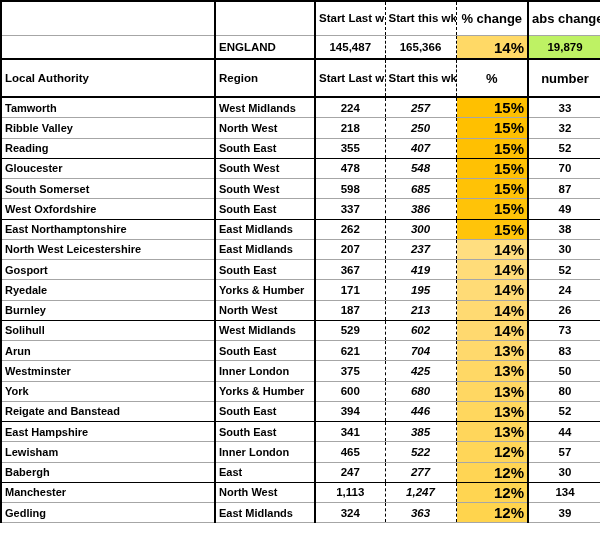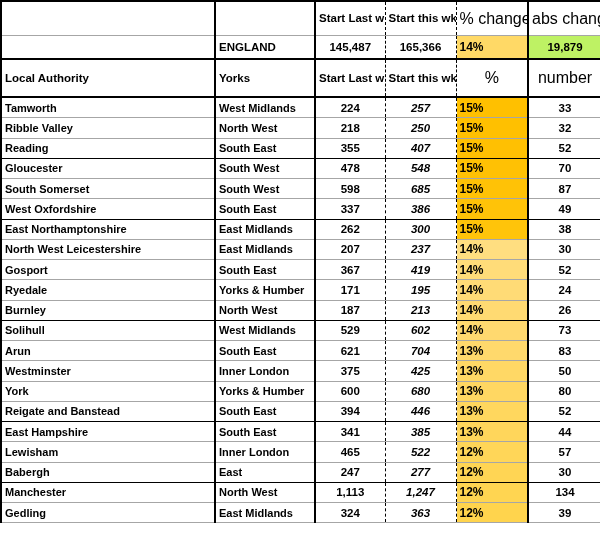--- a/index.html
+++ b/index.html
@@ -60,23 +60,23 @@
   .r-data td     { height: 19.25px; }
 
   .hdr {
     font-weight: bold;
     text-align: center;
     white-space: normal;
     line-height: 1.12;
     font-size: 11.5px;
   }
   .hdr-plain {
-    font-weight: normal;
+    font-weight: bold;
     text-align: center;
-    font-size: 16px;
+    font-size: 13px;
   }
   .lbl {
     font-weight: bold;
     text-align: left;
     font-size: 11.5px;
   }
   .name {
     text-align: left;
     font-weight: bold;
     font-size: 11px;
@@ -86,23 +86,23 @@
     font-weight: bold;
     font-size: 11.5px;
   }
   .num-i {
     text-align: center;
     font-weight: bold;
     font-style: italic;
     font-size: 11.5px;
   }
   .pct {
-    text-align: left;
-    font-weight: bold;
-    font-size: 12px;
+    text-align: right;
+    font-weight: bold;
+    font-size: 15px;
   }
   .blank { background: #ffffff; }
 </style>
 </head>
 <body>
 
 <div id="sheet">
   <table class="grid">
     <colgroup>
       <col class="c-la">
@@ -125,21 +125,21 @@
         <tr class="r-england">
           <td class="blank bd-l-thick bd-b-thick"></td>
           <td class="lbl bd-l-thick bd-b-thick">ENGLAND</td>
           <td class="num bd-l-thick bd-b-thick">145,487</td>
           <td class="num bd-l-dash bd-b-thick">165,366</td>
           <td class="pct bd-l-dash bd-b-thick" style="background: rgb(255, 217, 102);">14%</td>
           <td class="num bd-l-thick bd-b-thick" style="background: #bef264;">19,879</td>
         </tr>
         <tr class="r-sub">
           <td class="lbl bd-l-thick bd-b-thick">Local Authority</td>
-          <td class="lbl bd-l-thick bd-b-thick">Yorks</td>
+          <td class="lbl bd-l-thick bd-b-thick">Region</td>
           <td class="hdr bd-l-thick bd-b-thick">Start Last wk</td>
           <td class="hdr bd-l-dash bd-b-thick">Start this wk</td>
           <td class="hdr-plain bd-l-dash bd-b-thick">%</td>
           <td class="hdr-plain bd-l-thick bd-b-thick">number</td>
         </tr>
         <tr class="r-data">
           <td class="name bd-l-thick bd-b-grey">Tamworth</td>
           <td class="name bd-l-thick bd-b-grey">West Midlands</td>
           <td class="num bd-l-thick bd-b-grey">224</td>
           <td class="num-i bd-l-dash bd-b-grey">257</td>

